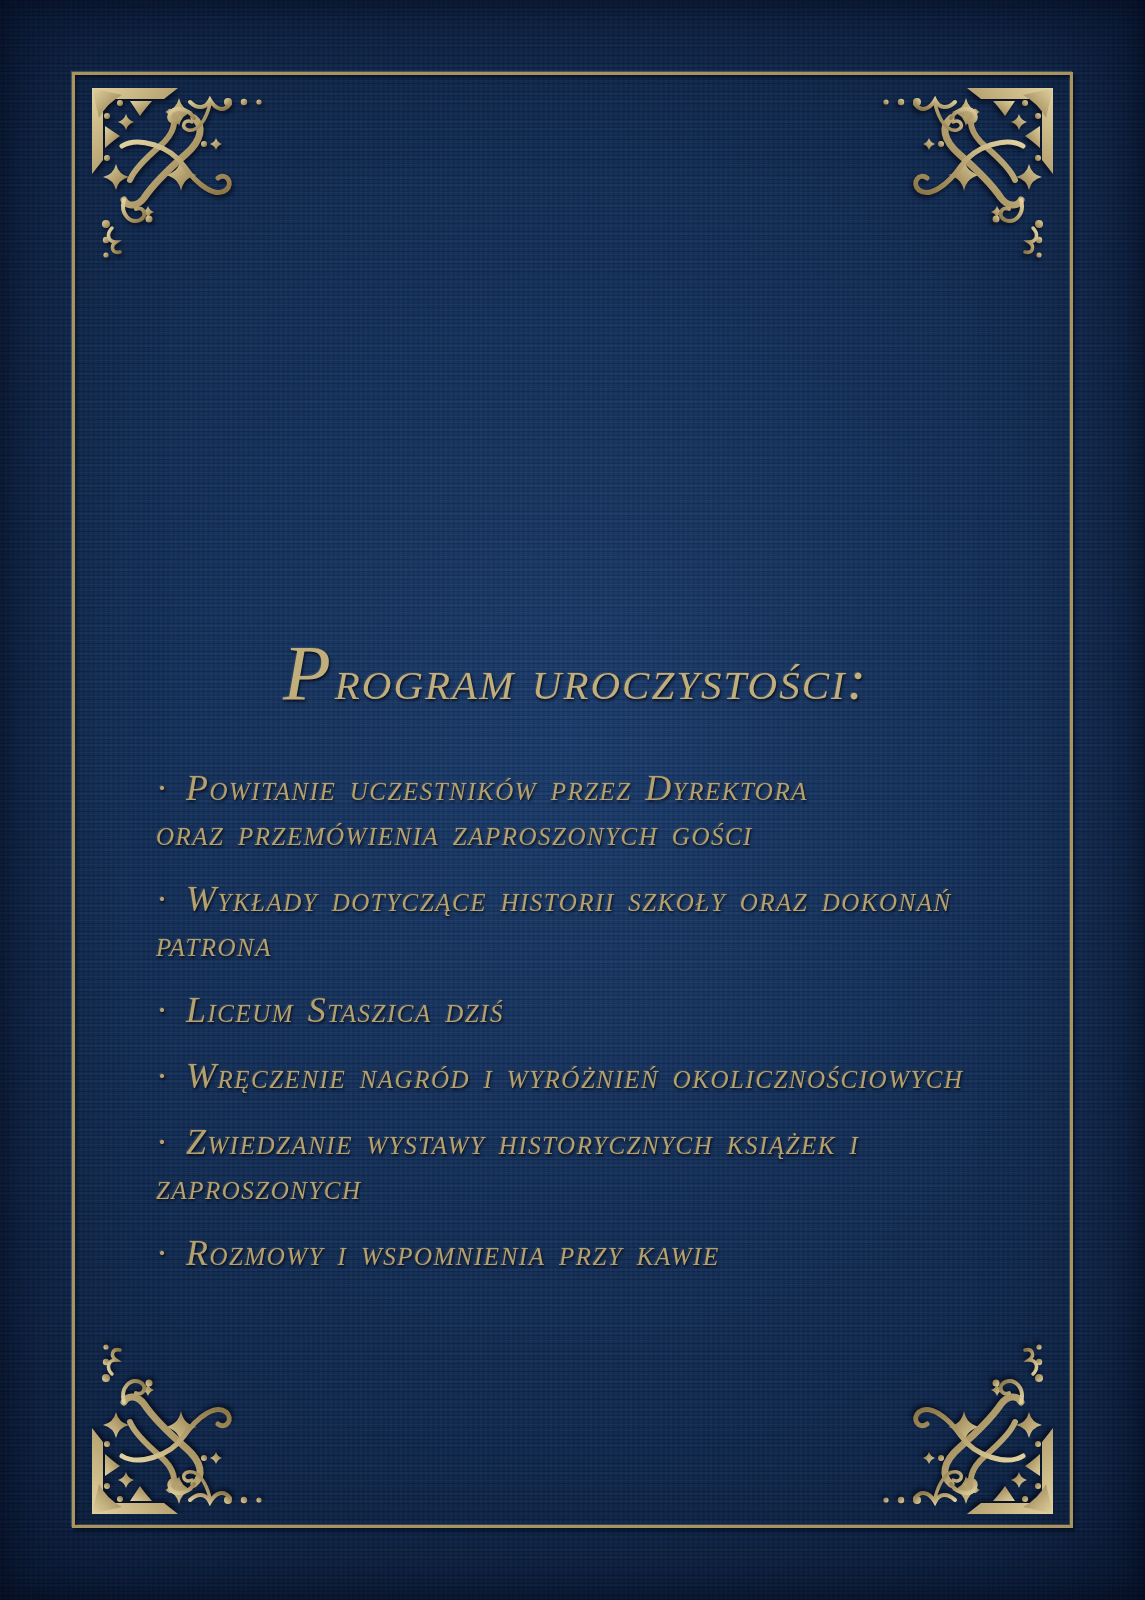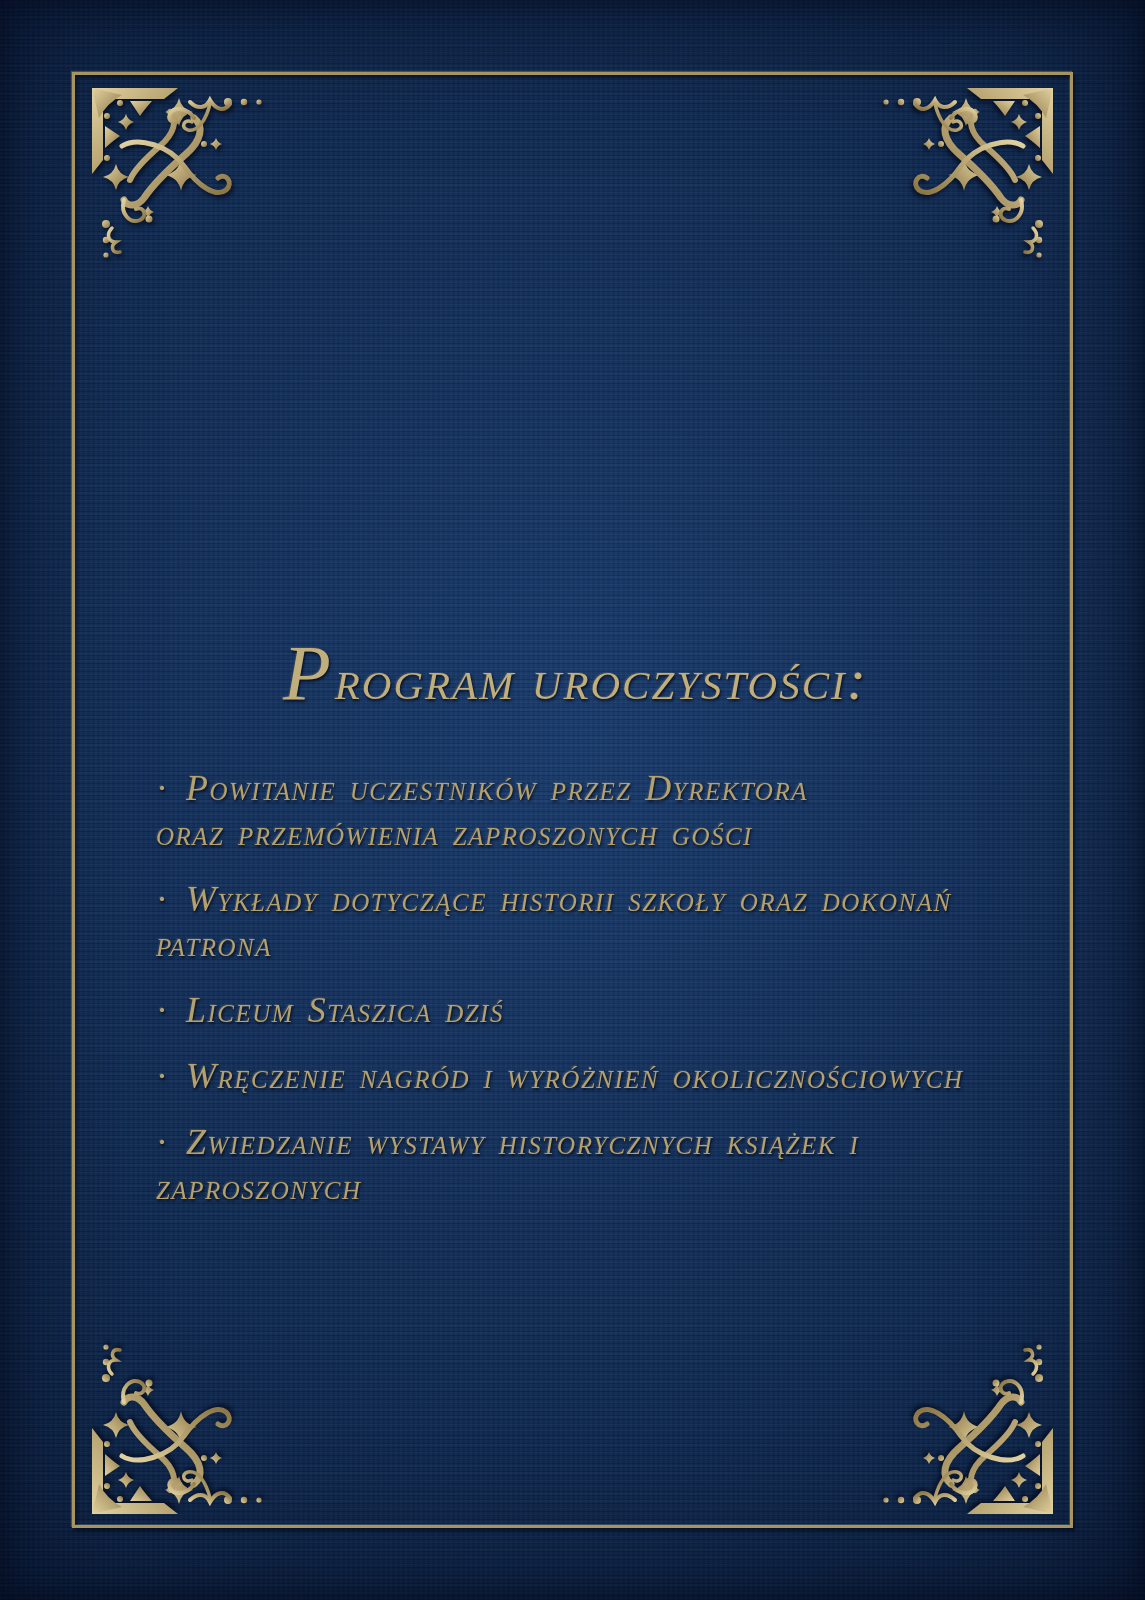--- a/index.html
+++ b/index.html
@@ -143,14 +143,17 @@
   </li>
       <li>
     <div class="row1"><span class="bullet">·</span><span class="txt">Liceum Staszica dziś</span></div>
   </li>
       <li>
     <div class="row1"><span class="bullet">·</span><span class="txt">Wręczenie nagród i wyróżnień okolicznościowych</span></div>
   </li>
       <li>
     <div class="row1"><span class="bullet">·</span><span class="txt">Zwiedzanie wystawy historycznych książek i zaproszonych</span></div>
       </li>
+      <li>
+    <div class="row1"><span class="bullet">·</span><span class="txt">Rozmowy i wspomnienia przy kawie</span></div>
+  </li>
     </ul>
 </main>
 
 </body></html>

